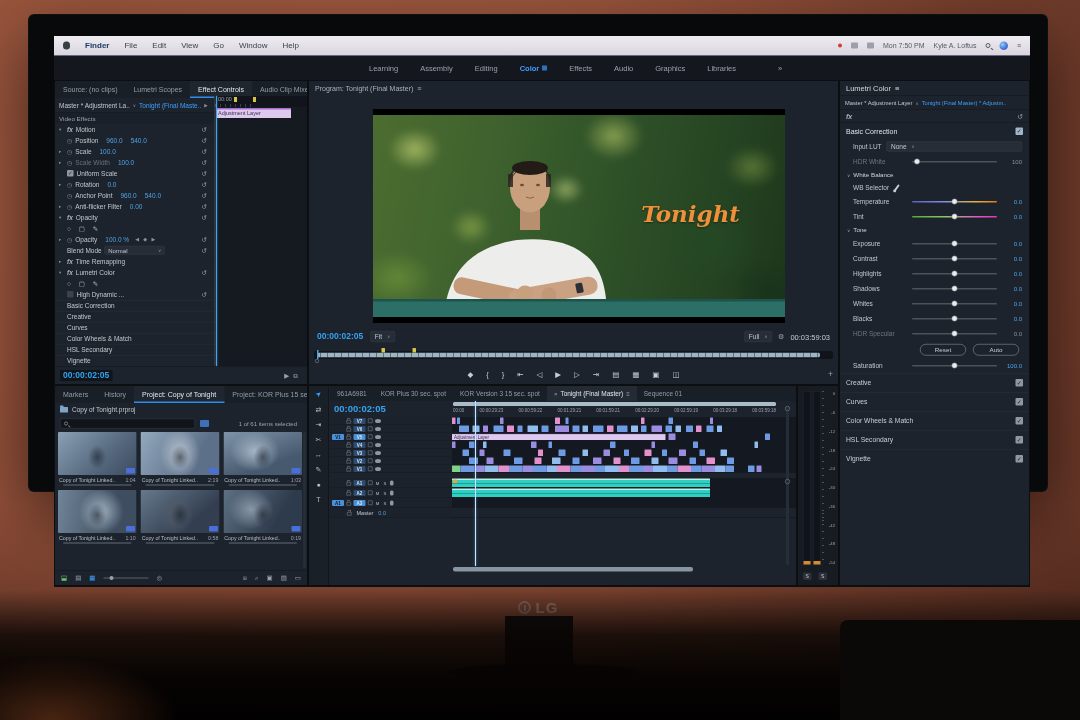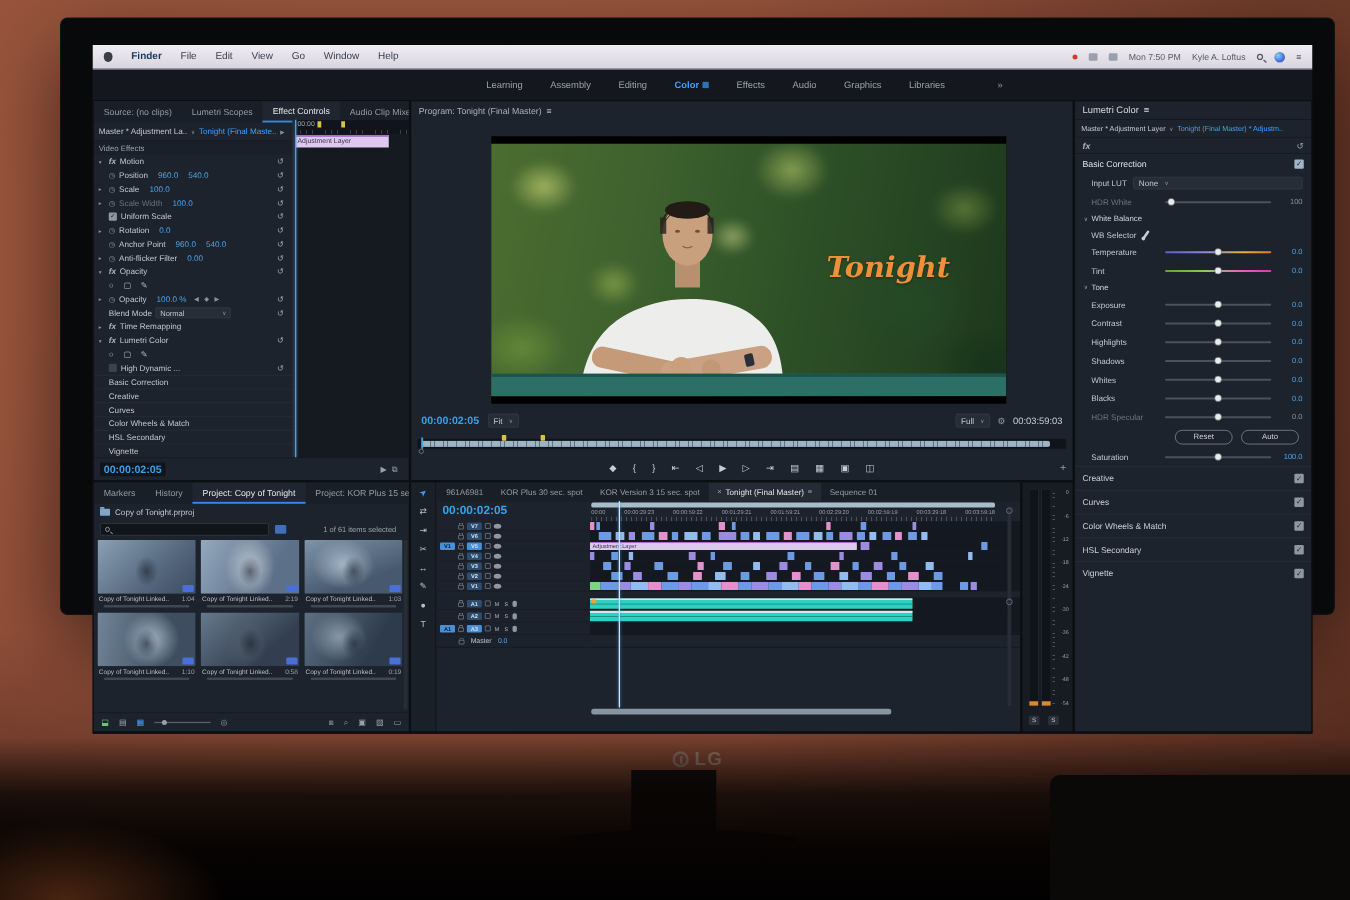--- a/index.html
+++ b/index.html
@@ -14,21 +14,21 @@
     background:linear-gradient(180deg, rgba(8,5,3,0) 0%, rgba(8,5,3,.8) 35%, #060302 70%, #020101 100%);}
   .desk-glow{position:absolute;left:0;bottom:0;width:260px;height:120px;
     background:radial-gradient(180px 90px at 20% 100%, rgba(130,66,32,.55), transparent 70%);}
   .speaker{position:absolute;right:-20px;bottom:-10px;width:260px;height:110px;background:#0b0908;border-radius:8px;}
   .stand-neck{position:absolute;left:505px;top:616px;width:68px;height:56px;
     background:linear-gradient(180deg,#100e0d,#050404);}
   .stand-base{position:absolute;left:448px;top:664px;width:190px;height:16px;border-radius:50%;background:#070605;}
 
   
   #monitor{position:absolute;left:28px;top:14px;width:1020px;height:478px;background:#07090a;
-    border-radius:6px;box-shadow:0 25px 70px rgba(0,0,0,.6), inset 0 0 2px rgba(255,255,255,.12);margin-left:20px;}
+    border-radius:6px;box-shadow:0 25px 70px rgba(0,0,0,.6), inset 0 0 2px rgba(255,255,255,.12);}
   #bezel-logo{position:absolute;left:0;right:0;top:576px;height:34px;display:flex;align-items:center;justify-content:center;gap:5px;}
   #bezel-logo .lg-circle{width:13px;height:13px;border-radius:50%;border:2px solid #7d655e;position:relative;}
   #bezel-logo .lg-circle::after{content:'';position:absolute;left:4px;top:2px;width:2px;height:6px;background:#7d655e;}
   #bezel-logo .lg-text{color:#8a6f67;font-weight:bold;font-size:15px;letter-spacing:1px;}
   #screen{position:absolute;left:26px;top:22px;width:976px;height:551px;overflow:hidden;background:#101317;
     box-shadow:inset 0 0 40px rgba(0,0,0,.35);}
   #screen-inner{width:1952px;height:1102px;transform:scale(.5);transform-origin:0 0;position:relative;background:#0c0e12;}
 
   
   #menubar{position:absolute;left:0;top:0;width:1952px;height:40px;

